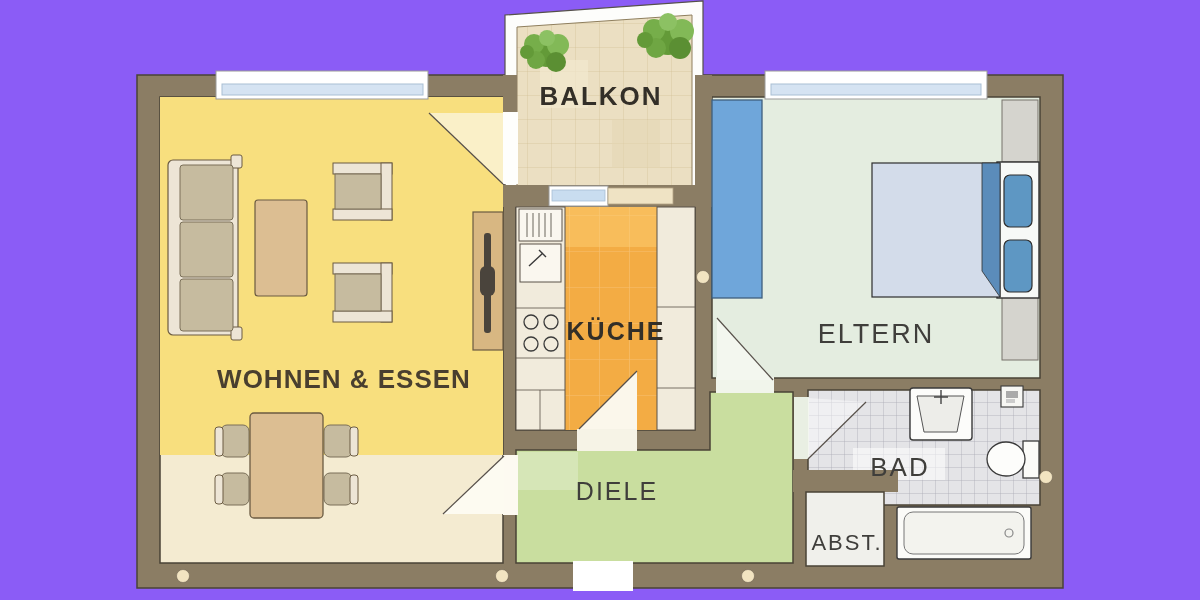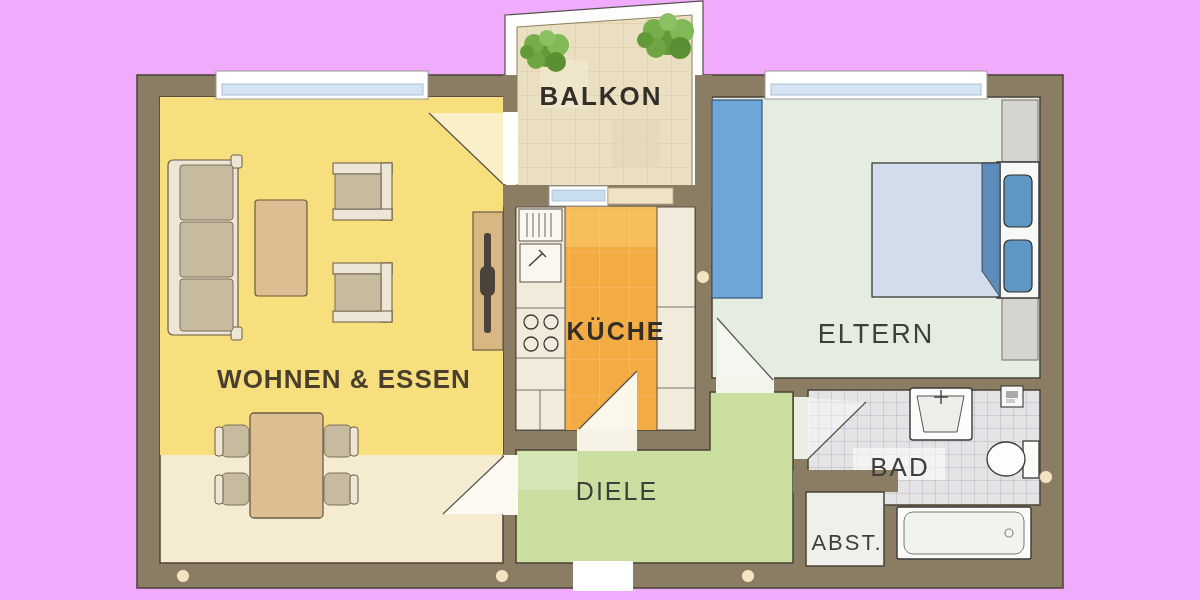--- a/index.html
+++ b/index.html
@@ -1,16 +1,16 @@
 <!DOCTYPE html>
 <html><head>
 <meta charset="utf-8">
 <style>
   html,body{margin:0;padding:0;background:#ffffff;}
-  .stage{width:1200px;height:600px;position:relative;background:#f0abfc;overflow:hidden;}
+  .stage{width:1200px;height:600px;position:relative;background:#8b5cf6;overflow:hidden;}
   svg{display:block;}
   text{font-family:"Liberation Sans", sans-serif;}
   .lbl-bold{font-weight:700;fill:#332F28;letter-spacing:2px;}
   .lbl-wohnen{font-weight:700;fill:#493F2F;letter-spacing:1px;}
   .lbl-reg{font-weight:400;fill:#3F3E3B;letter-spacing:2px;}
   .wallstroke{stroke:#4A4336;stroke-width:1.5;}
 </style>
 </head>
 <body>
 

